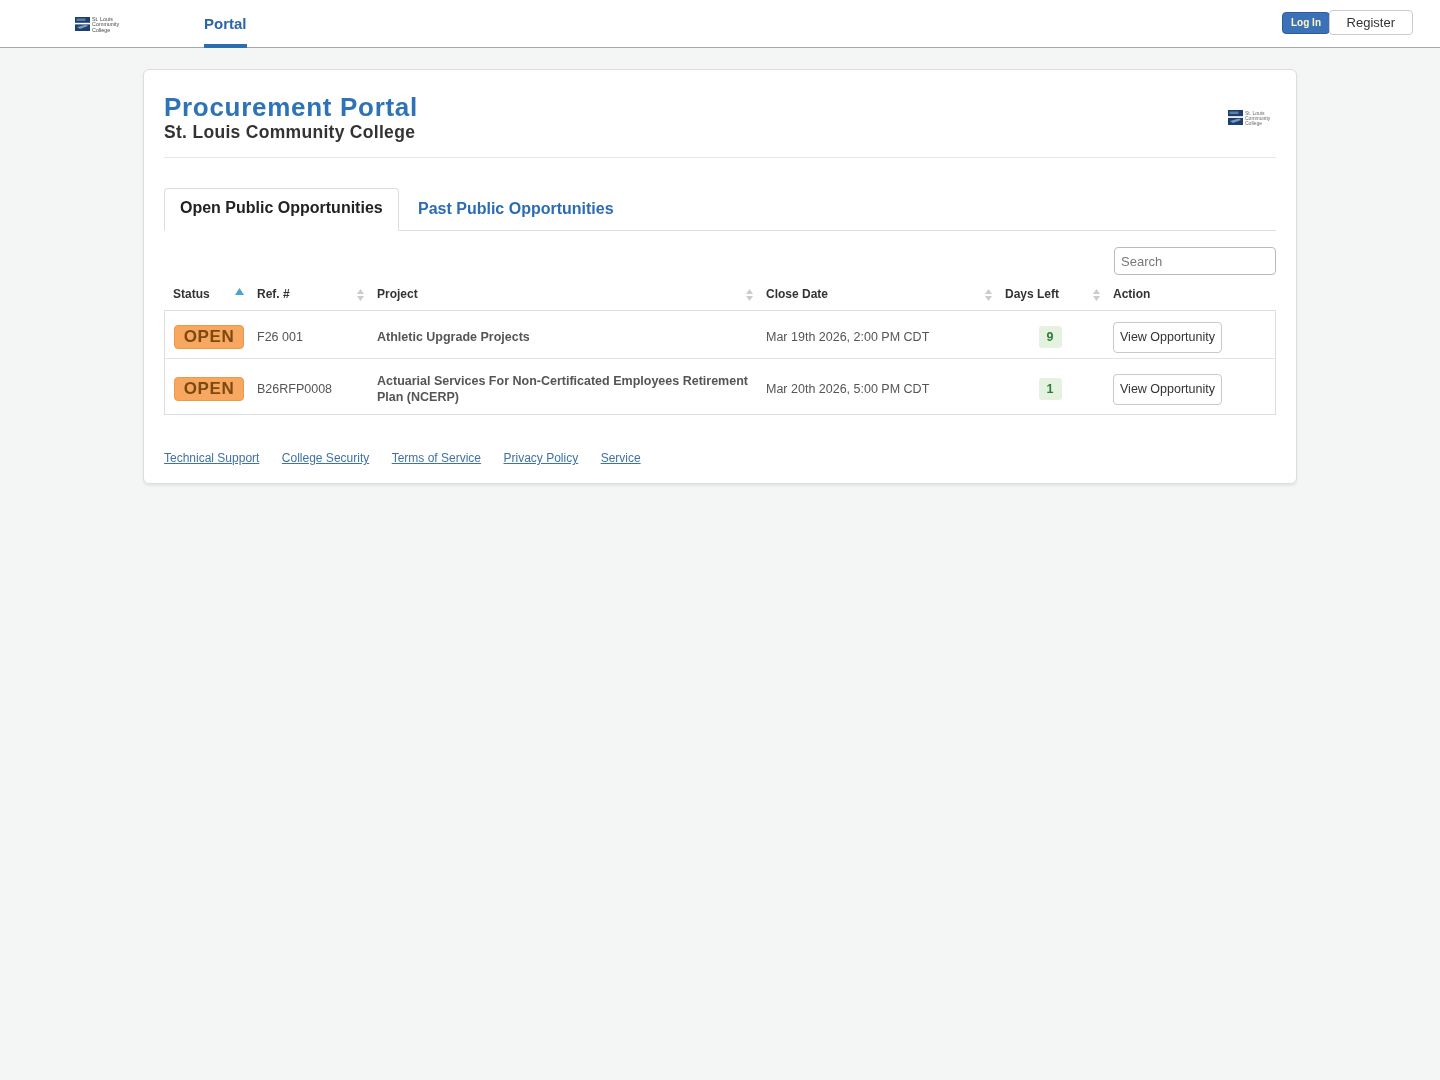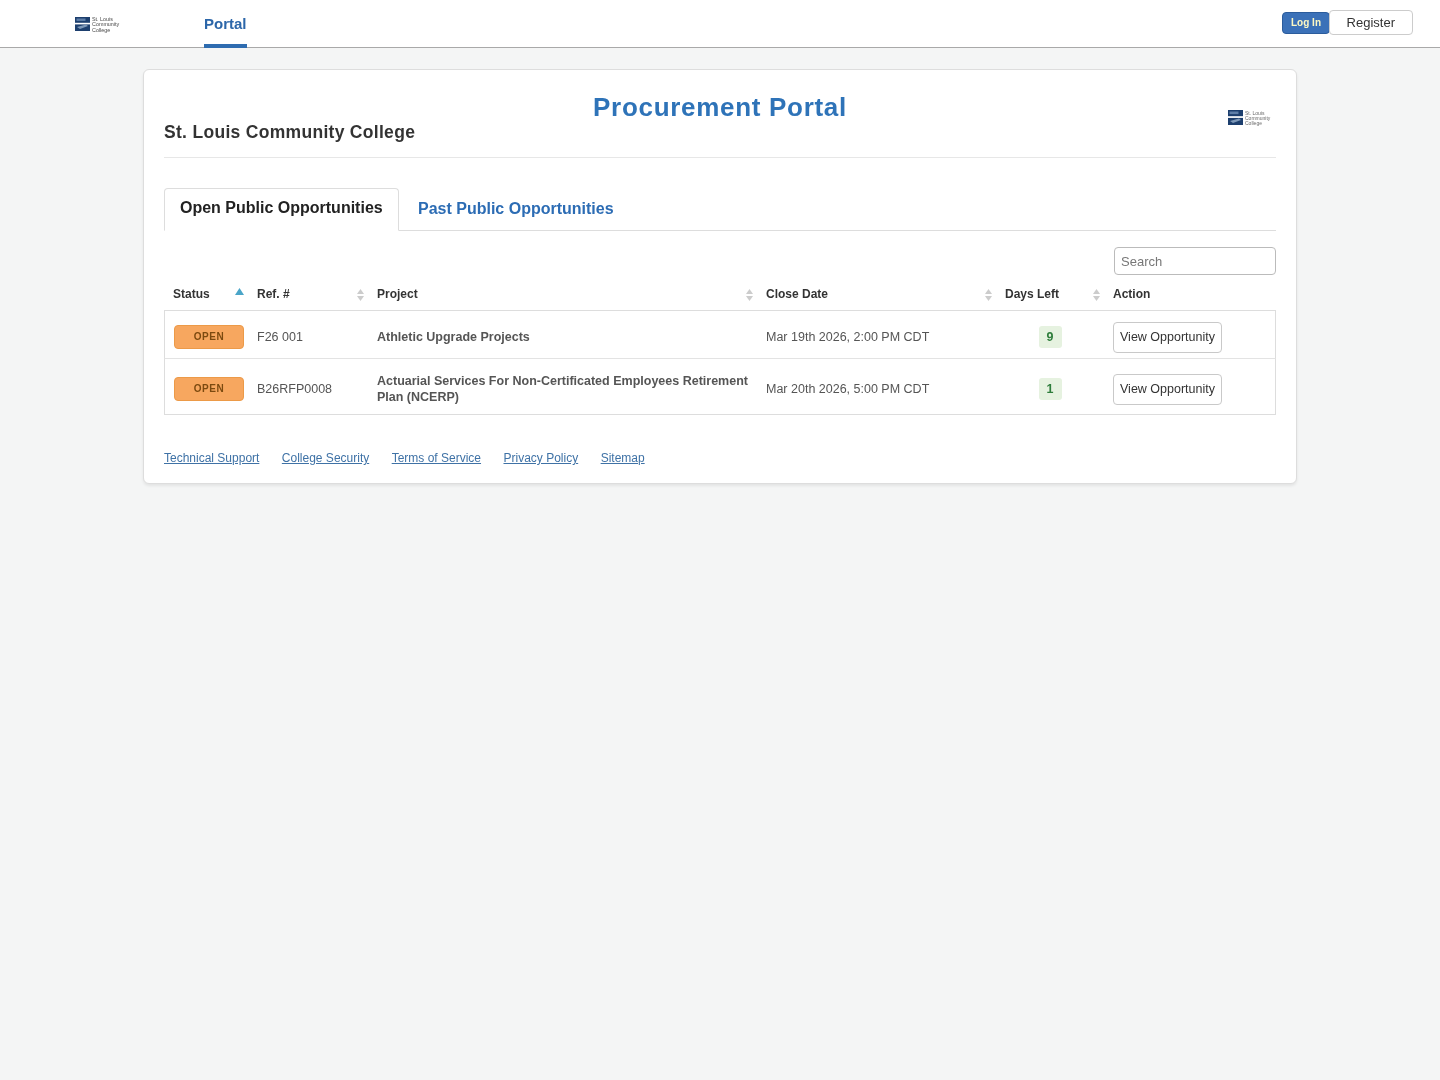--- a/index.html
+++ b/index.html
@@ -39,21 +39,21 @@
 }
 
 .card {
   width:1154px; margin:21px auto 0;
   background:#fff; border:1px solid #ddd; border-radius:6px;
   box-shadow:0 2px 3px rgba(0,0,0,.07);
   padding:0 20px 17px;
 }
 .card-head { position:relative; padding-top:24px; height:87px; }
 .card-head h1 {
-  margin:0; font-size:26px; line-height:26px; letter-spacing:.7px; color:#2e73b8; font-weight:bold;text-align:center;
+  margin:0; font-size:26px; line-height:26px; letter-spacing:.7px; color:#2e73b8; font-weight:bold;
 }
 .card-head h2 {
   margin:2px 0 0; font-size:17.5px; line-height:20px; letter-spacing:.3px; color:#333; font-weight:bold;
 }
 .card-logo { position:absolute; right:0; top:39px; }
 .divider { border:0; border-top:1px solid #e7e7e7; margin:0; }
 
 .tabs { margin-top:30px; border-bottom:1px solid #ddd; height:43px; position:relative; }
 .tab-active {
   position:absolute; left:0; bottom:-1px; height:43px;
@@ -97,21 +97,21 @@
 .col-status { width:84px; }
 .col-ref { width:120px; }
 .col-project { width:389px; }
 .col-close { width:239px; }
 .col-days { width:108px; }
 .proj { font-weight:bold; color:#333; line-height:16px; }
 .badge-open {
   vertical-align:middle;
   display:inline-block; width:70px; height:24px; line-height:22px; text-align:center;
   background:#f7a75f; border:1px solid #ec9a48; border-radius:4px;
-  color:#7c4a10; font-size:10px; font-weight:bold; letter-spacing:.6px;
+  color:#7c4a10; font-size:17px; font-weight:bold; letter-spacing:.6px;
 }
 .days-cell { text-align:center; }
 .badge-days {
   display:inline-block; min-width:23px; height:22px; line-height:22px;
   background:#e6f2e0; border-radius:3px; padding:0 5px;
   color:#2e7d3b; font-size:12.5px; font-weight:bold; text-align:center;
 }
 .btn-view {
   display:inline-block; background:#fff; border:1px solid #c9c9c9; border-radius:4px;
   color:#333; font-size:12.5px; padding:7px 6px 8px; line-height:14px; text-decoration:none;
@@ -226,15 +226,15 @@
         <td class="days-cell"><span class="badge-days">1</span></td>
         <td><a class="btn-view" href="#">View Opportunity</a></td>
       </tr>
     </tbody>
   </table>
   <div class="foot">
     <a href="#">Technical Support</a>
     <a href="#">College Security</a>
     <a href="#">Terms of Service</a>
     <a href="#">Privacy Policy</a>
-    <a href="#">Sitemap</a>
+    <a href="#">Service</a>
   </div>
 </div>
 
 </body></html>

